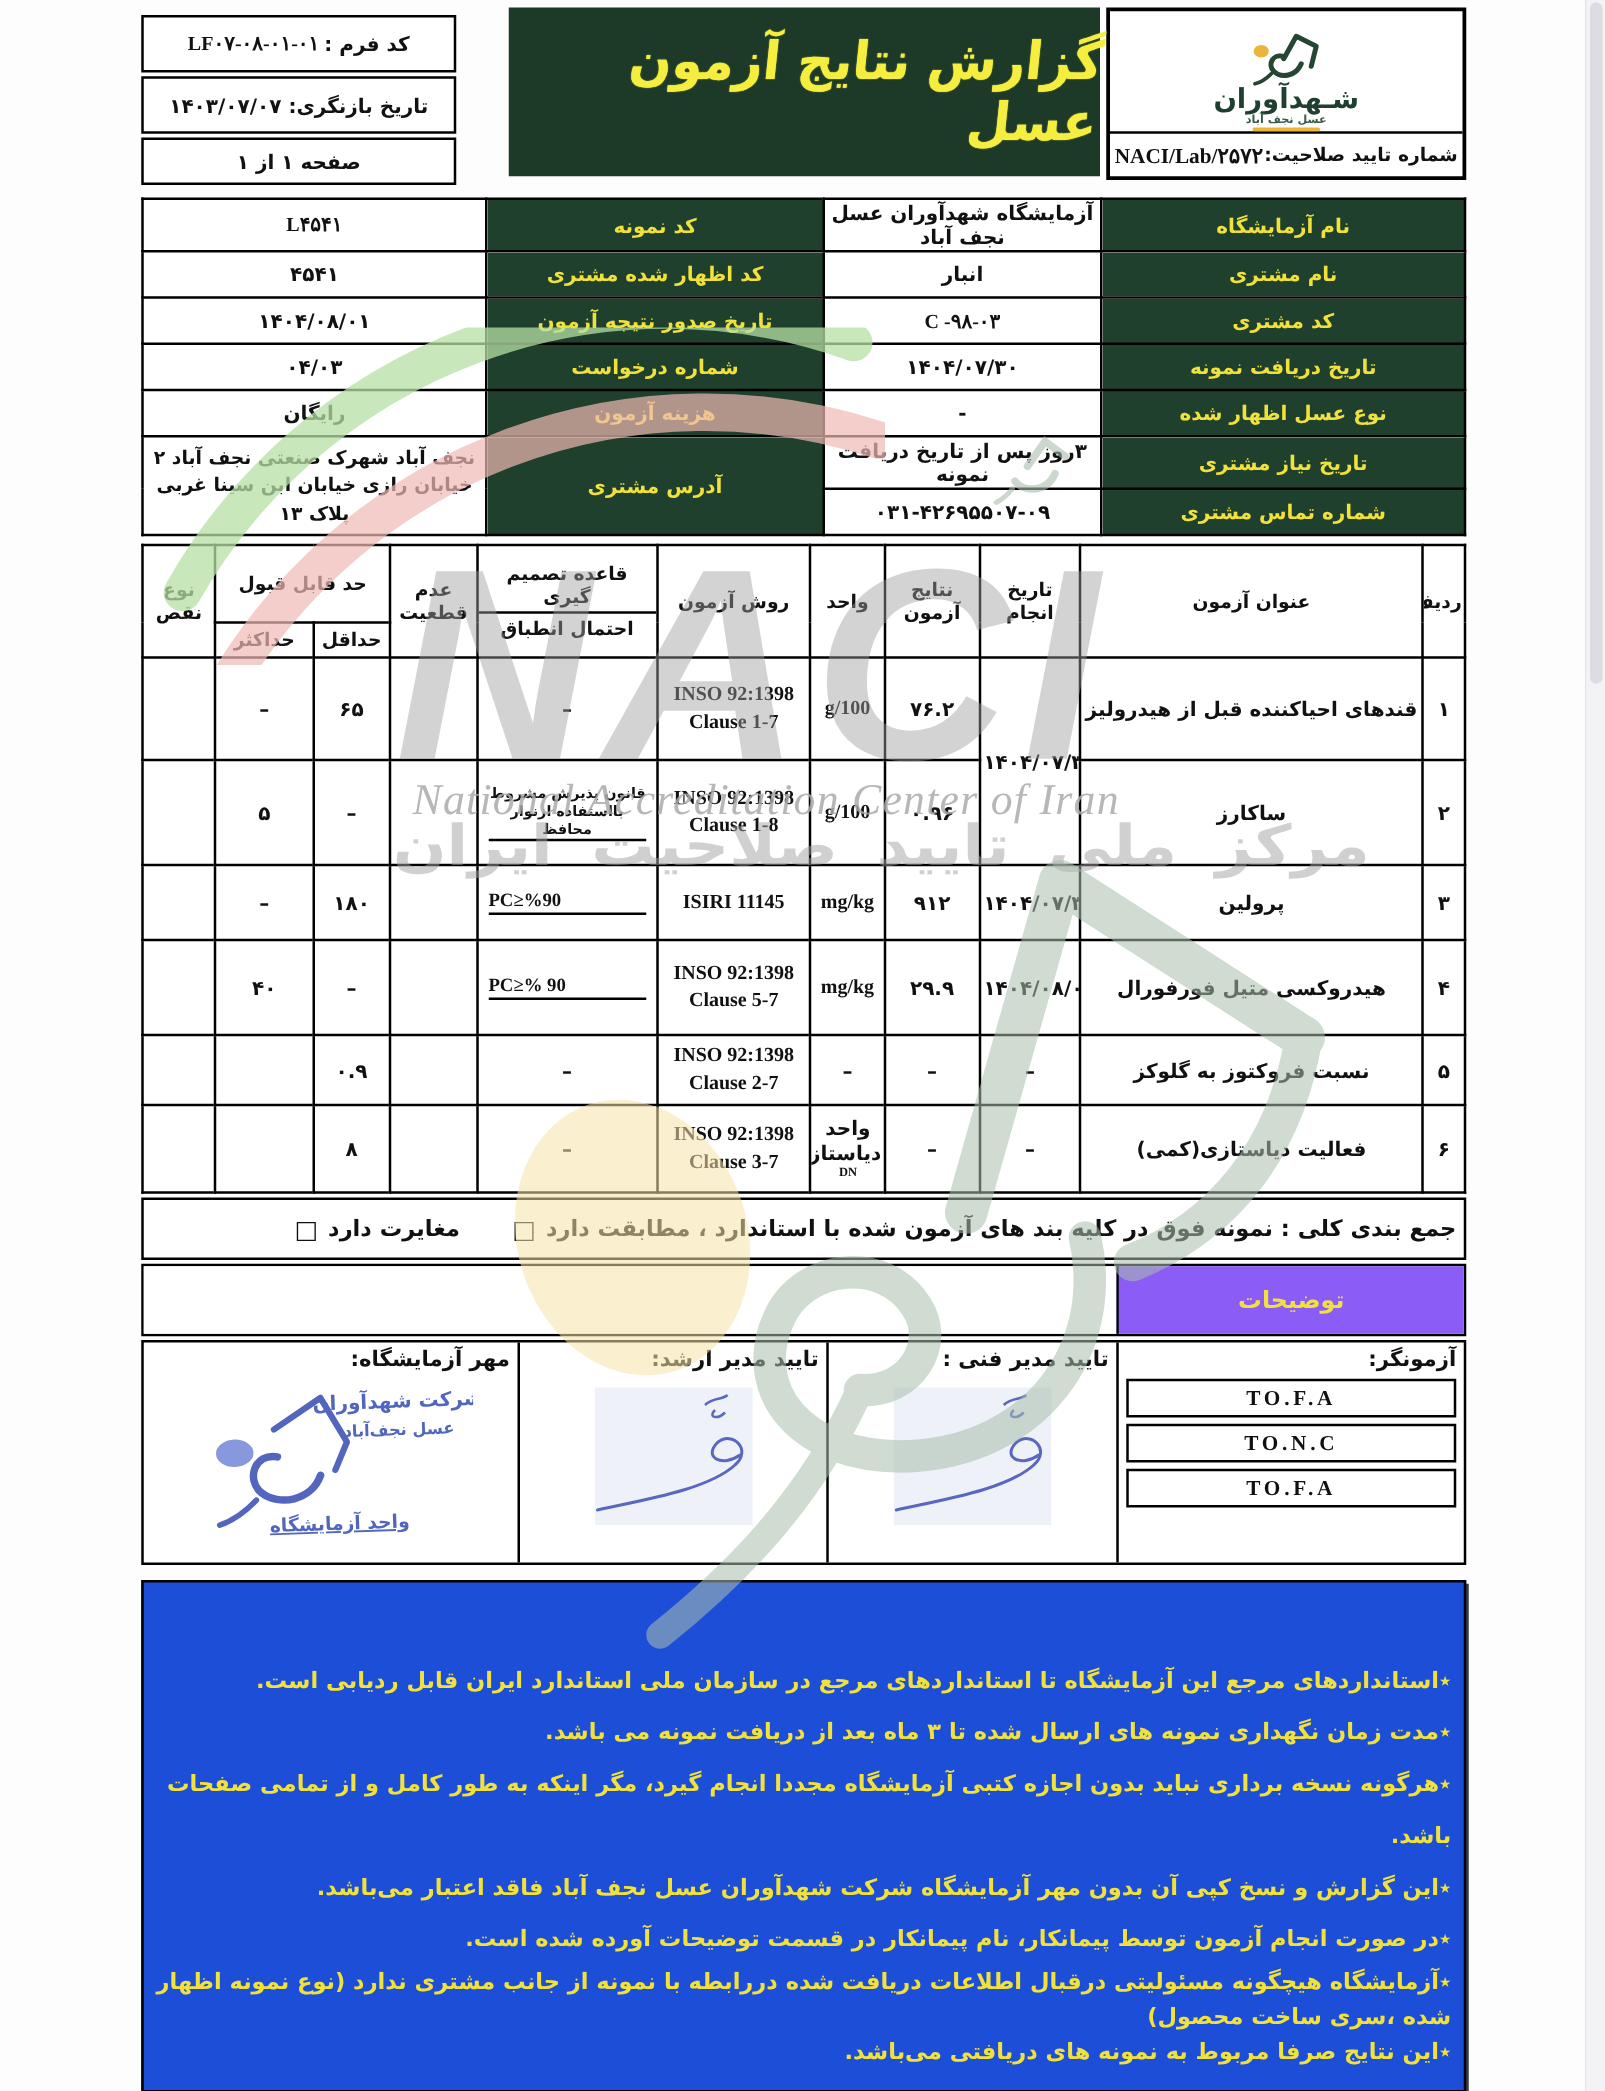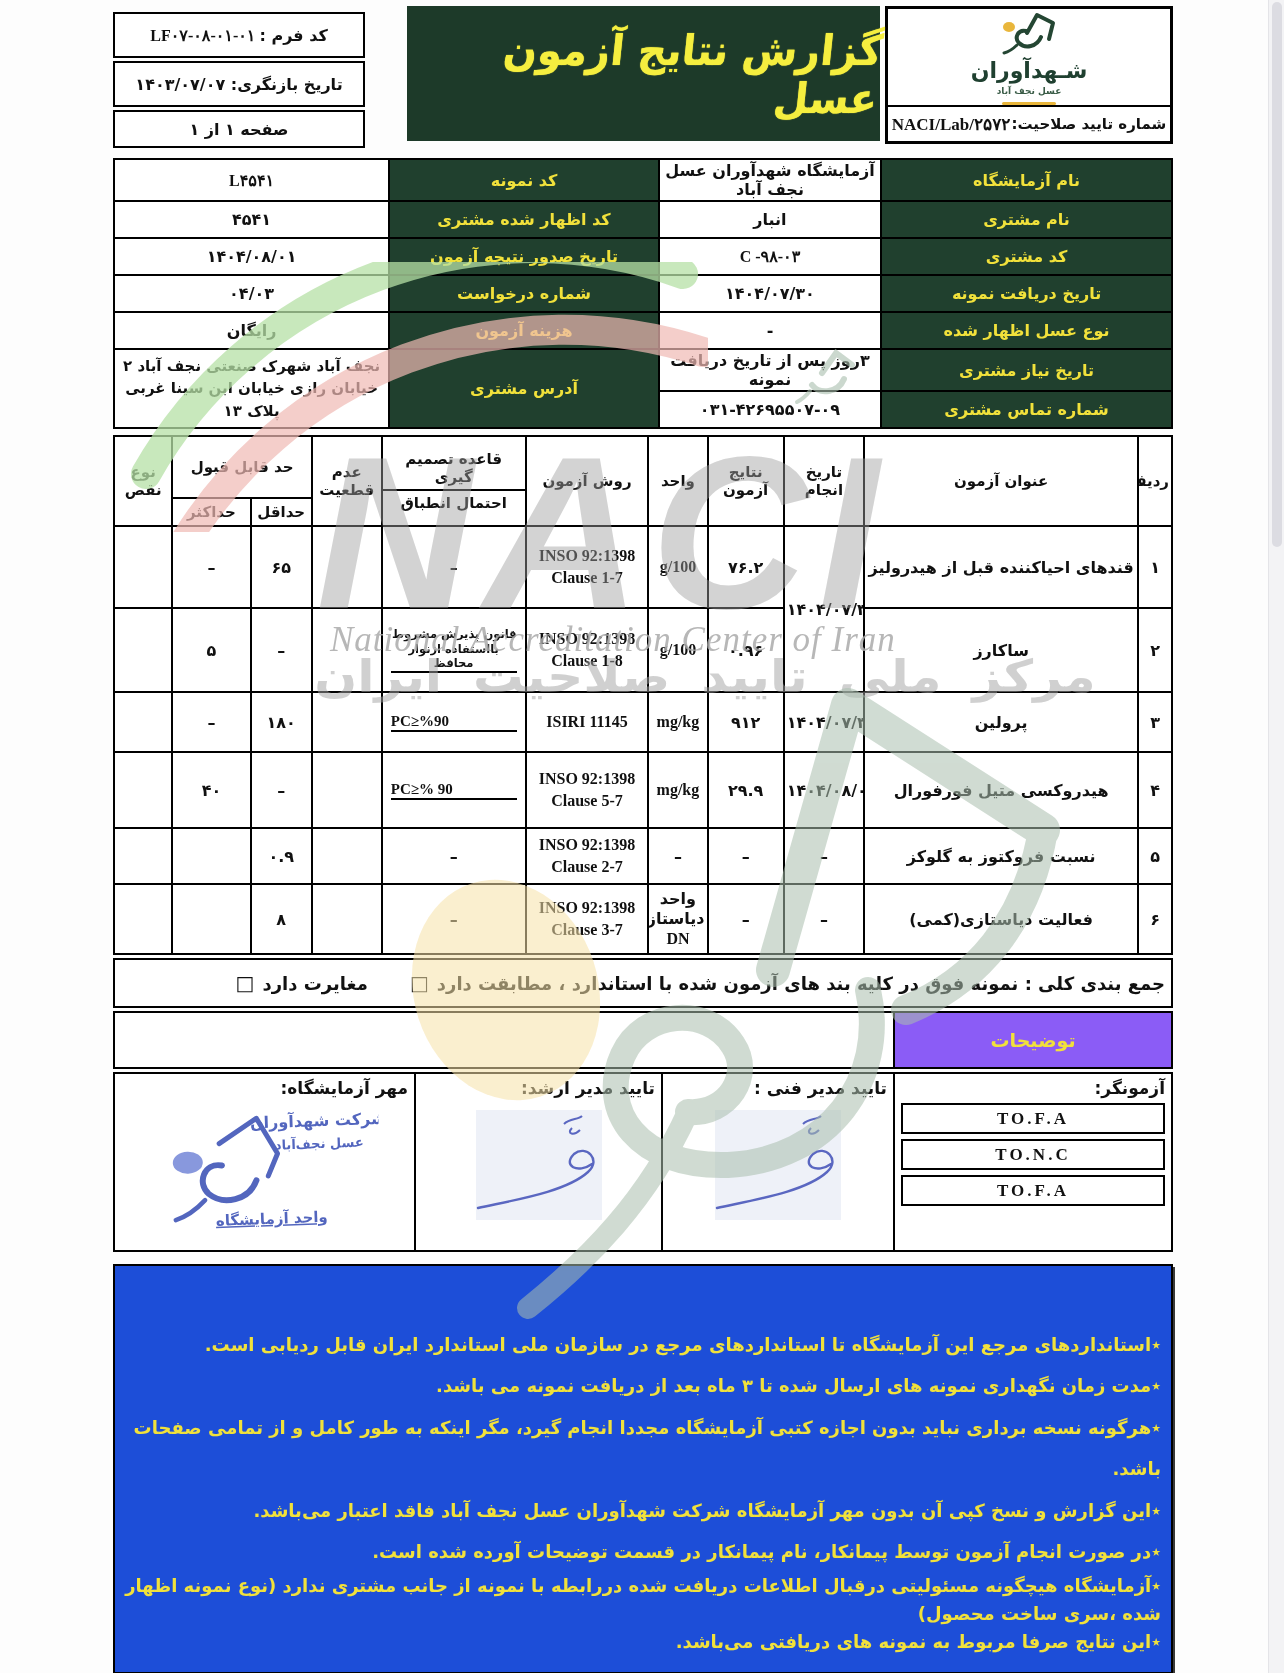--- a/index.html
+++ b/index.html
@@ -4,21 +4,21 @@
 <style>
   html,body{margin:0;padding:0;}
   body{width:1284px;height:1673px;background:#ffffff;overflow:hidden;
        font-family:"DejaVu Sans",sans-serif;}
   .page{position:relative;width:1284px;height:1673px;background:#fdfdfd;}
   .doc{position:absolute;left:113px;top:6px;width:1060px;direction:rtl;font-weight:700;color:#111;}
   .latin{font-family:"Liberation Serif",serif;}
   
   .hdr{display:flex;align-items:flex-start;}
   .logo-col{width:282px;border:3px solid #000;background:#fff;}
-  .logo-box{height:94px;border-bottom:2px solid #000;display:flex;flex-direction:column;align-items:center;justify-content:space-between;padding-top:2px;}
+  .logo-box{height:94px;border-bottom:2px solid #000;display:flex;flex-direction:column;align-items:center;justify-content:flex-end;padding-top:2px;}
   .logo-name{font-size:22px;color:#1f4030;line-height:1;}
   .logo-sub{font-size:9px;color:#3a5c47;letter-spacing:1px;}
   .swoosh{width:54px;height:3px;background:#e9b63b;border-radius:2px;margin-top:1px;}
   .naci-bar{height:34px;display:flex;align-items:center;justify-content:center;gap:1px;font-size:15px;}
   .naci-bar .latin{font-size:17px;}
   .title-banner{flex:1;margin:0 5px 0 42px;height:135px;background:#1d3a29;display:flex;align-items:center;justify-content:center;}
   .title{color:#f5ee3f;font-size:40px;transform:skewX(-6deg) scaleY(1.05);text-shadow:0 0 1px #f5ee3f;}
   .form-col{width:252px;margin-top:6px;}
   .form-row{border:2px solid #000;background:#fff;display:flex;align-items:center;justify-content:center;gap:4px;font-size:16px;}
   .form-row.r1{height:42px;}
@@ -313,21 +313,21 @@
       </tr>
 
       <tr style="height:70px;">
         <td>۶</td>
         <td class="ttl">فعالیت دیاستازی(کمی)</td>
         <td class="date">–</td>
         <td>–</td>
         <td class="unit-sm">
           <div>واحد</div>
           <div>دیاستاز</div>
-          <div class="latin" style="font-size:16px;">DN</div>
+          <div class="latin" style="font-size:10px;">DN</div>
         </td>
         <td class="latin meth" dir="ltr">
           <div>INSO 92:1398</div>
           <div>Clause 3-7</div>
         </td>
         <td>–</td>
         <td></td>
         <td>۸</td>
         <td></td>
         <td></td>

